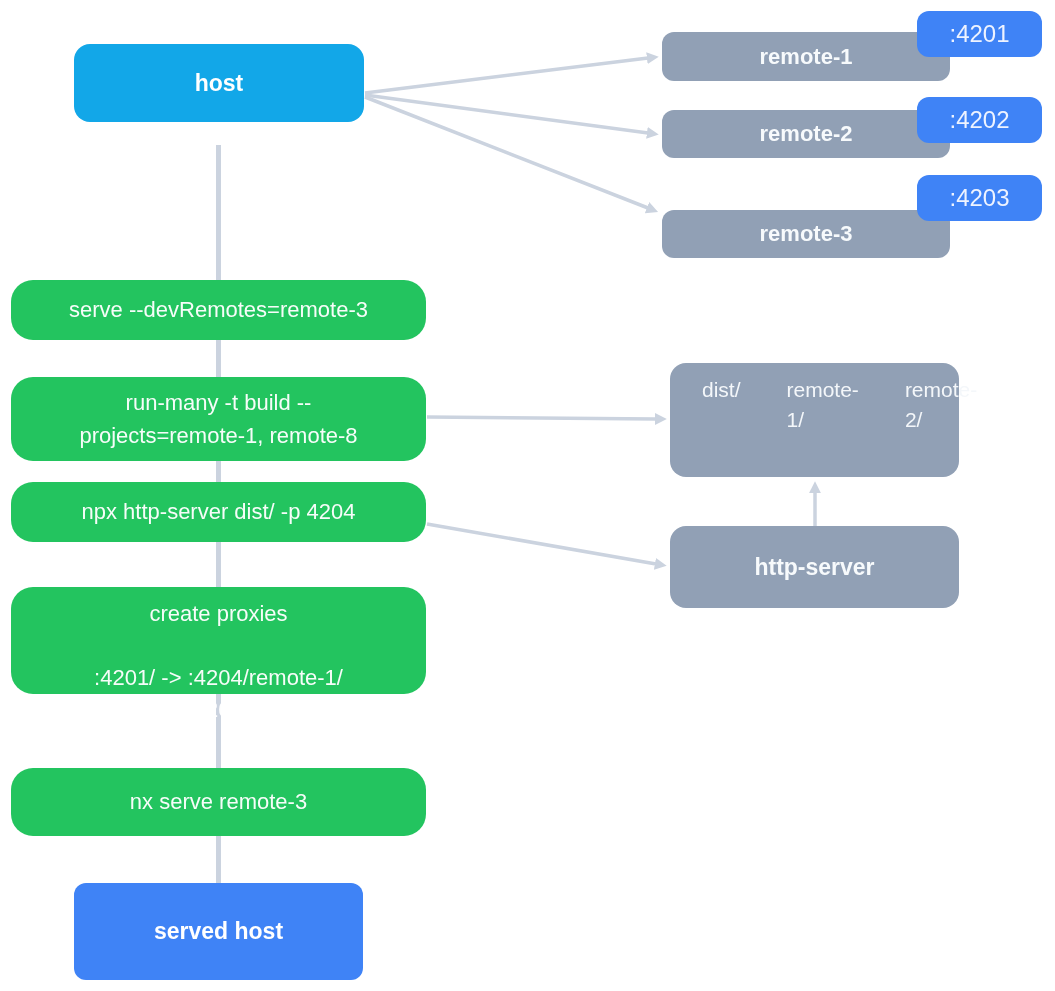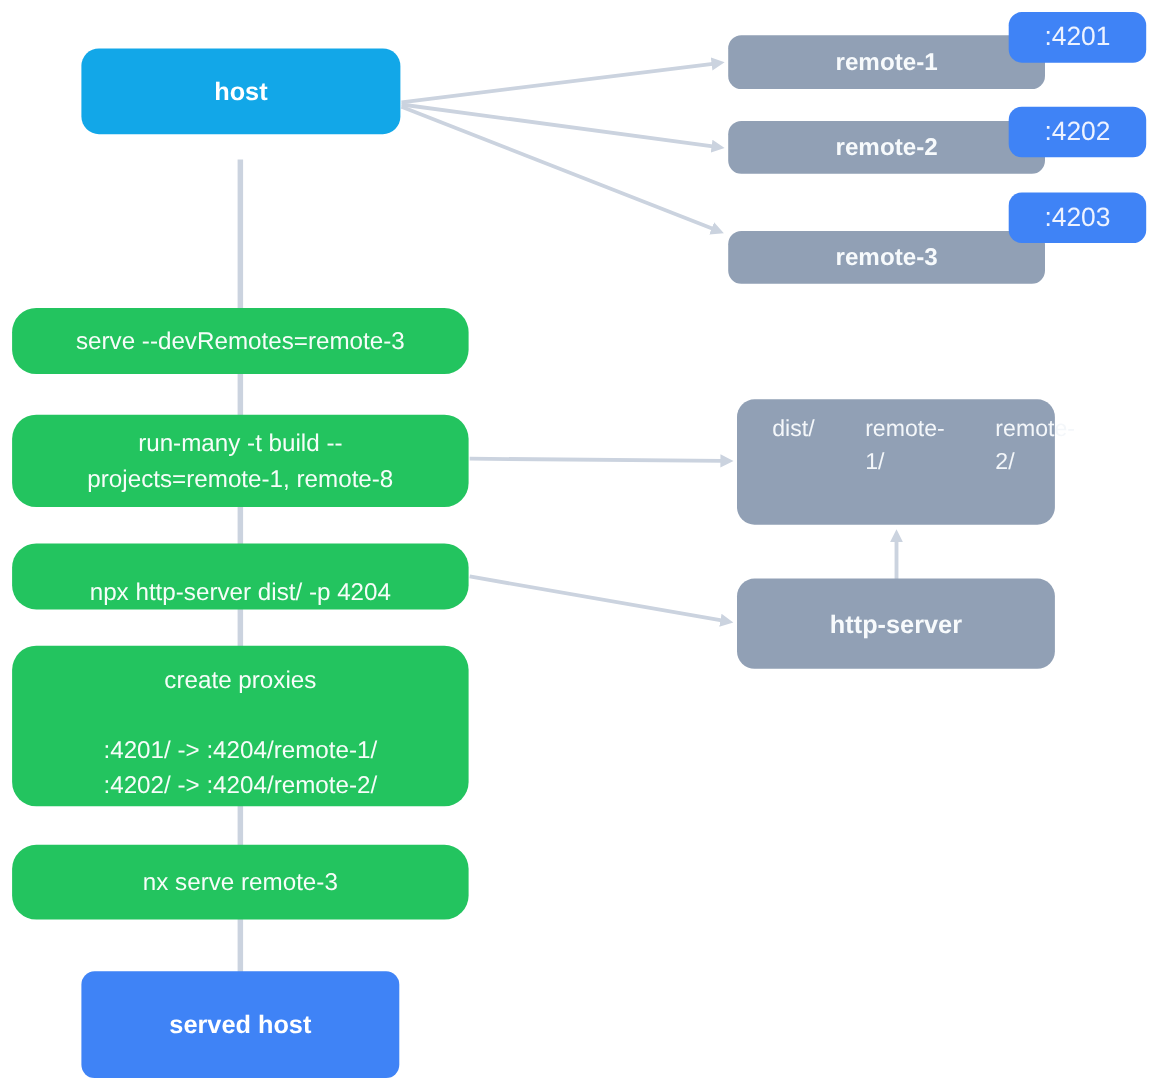--- a/index.html
+++ b/index.html
@@ -66,22 +66,22 @@
   .step-node {
     left: 11px; width: 415px;
     background: var(--green, #23C45F);
     border-radius: 22px;
     font-size: 22px;
     color: rgba(255,255,255,0.96);
     flex-direction: column;
   }
   .step-serve          { top: 280px; height: 60px; }
   .step-run-many       { top: 377px; height: 84px; }
-  .step-http-server    { top: 494px; height: 60px; justify-content: flex-end; }
-  .step-create-proxies { top: 587px; height: 146px; justify-content: center; padding-top: 11px; }
+  .step-http-server    { top: 482px; height: 60px; }
+  .step-create-proxies { top: 587px; height: 107px; justify-content: space-between; padding-top: 11px; }
   .step-nx-serve       { top: 768px; height: 68px; }
   .step-line { min-height: 32px; line-height: 32px; display: block; }
   .step-run-many .step-line { min-height: 33px; line-height: 33px; }
 
   .dist-node {
     left: 670px; top: 363px; width: 289px; height: 114px;
     background: var(--slate, #91A0B5);
     border-radius: 16px;
     font-size: 21px;
     color: #f4f7fa;

